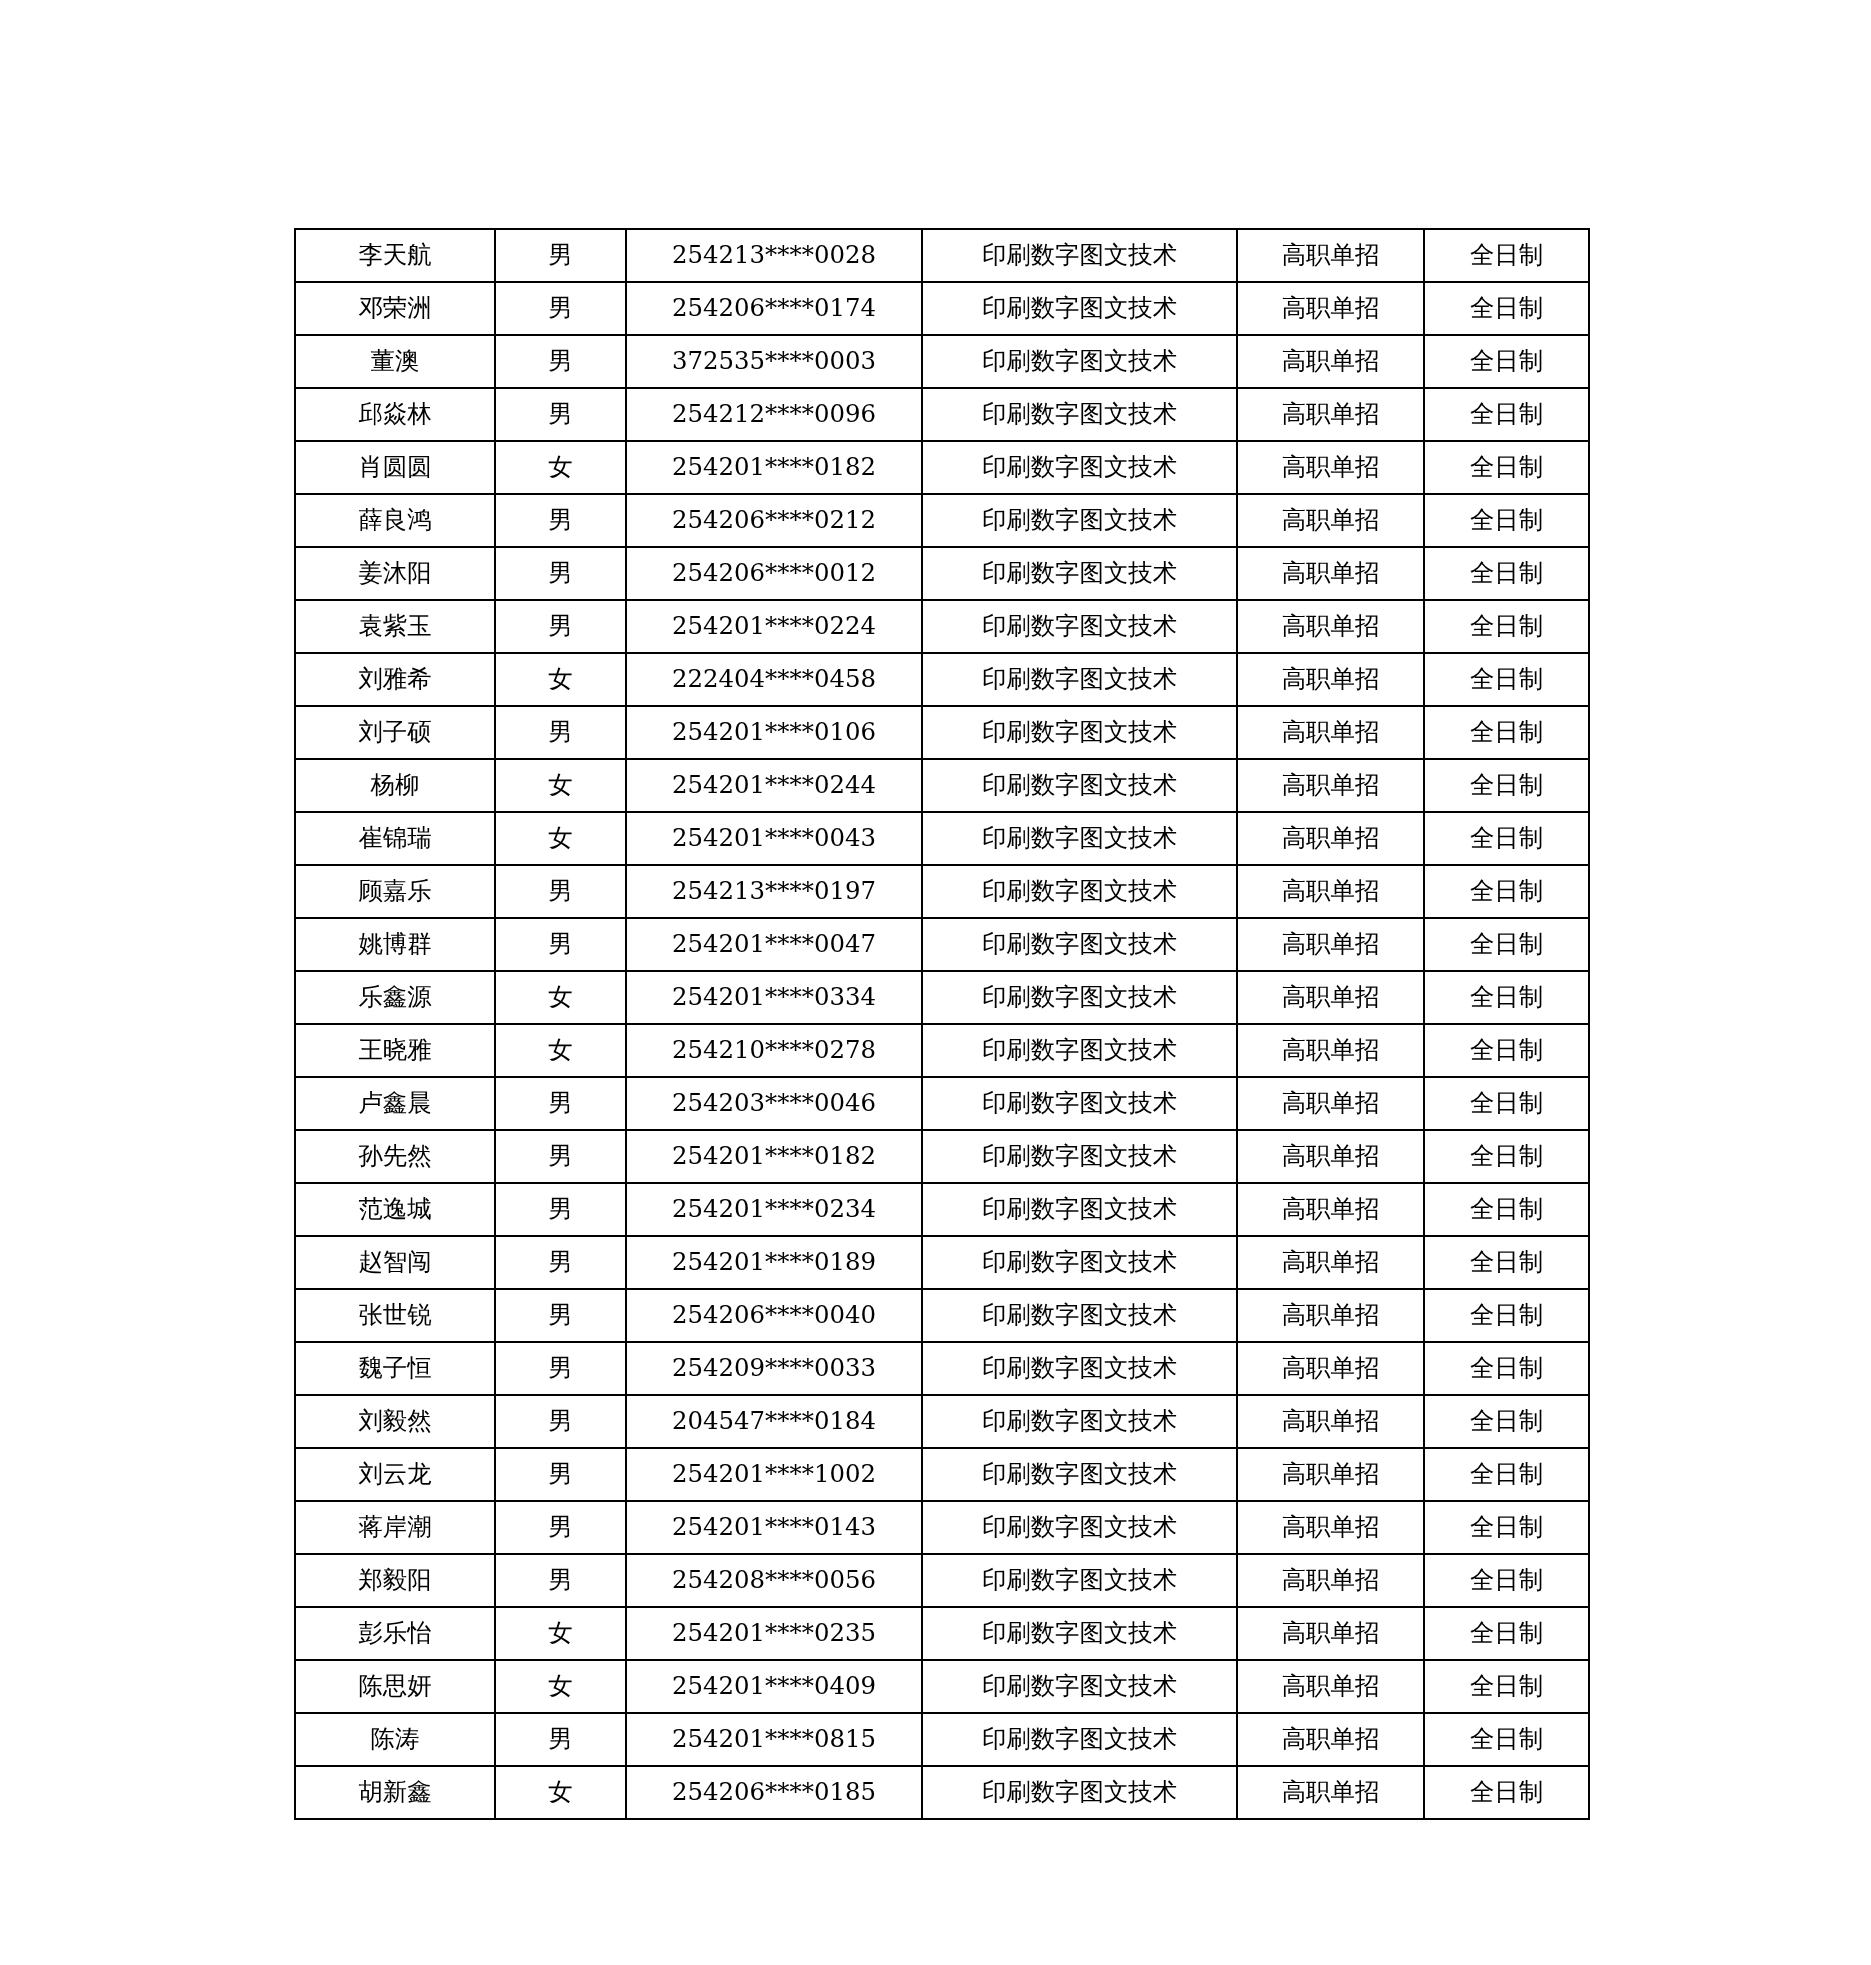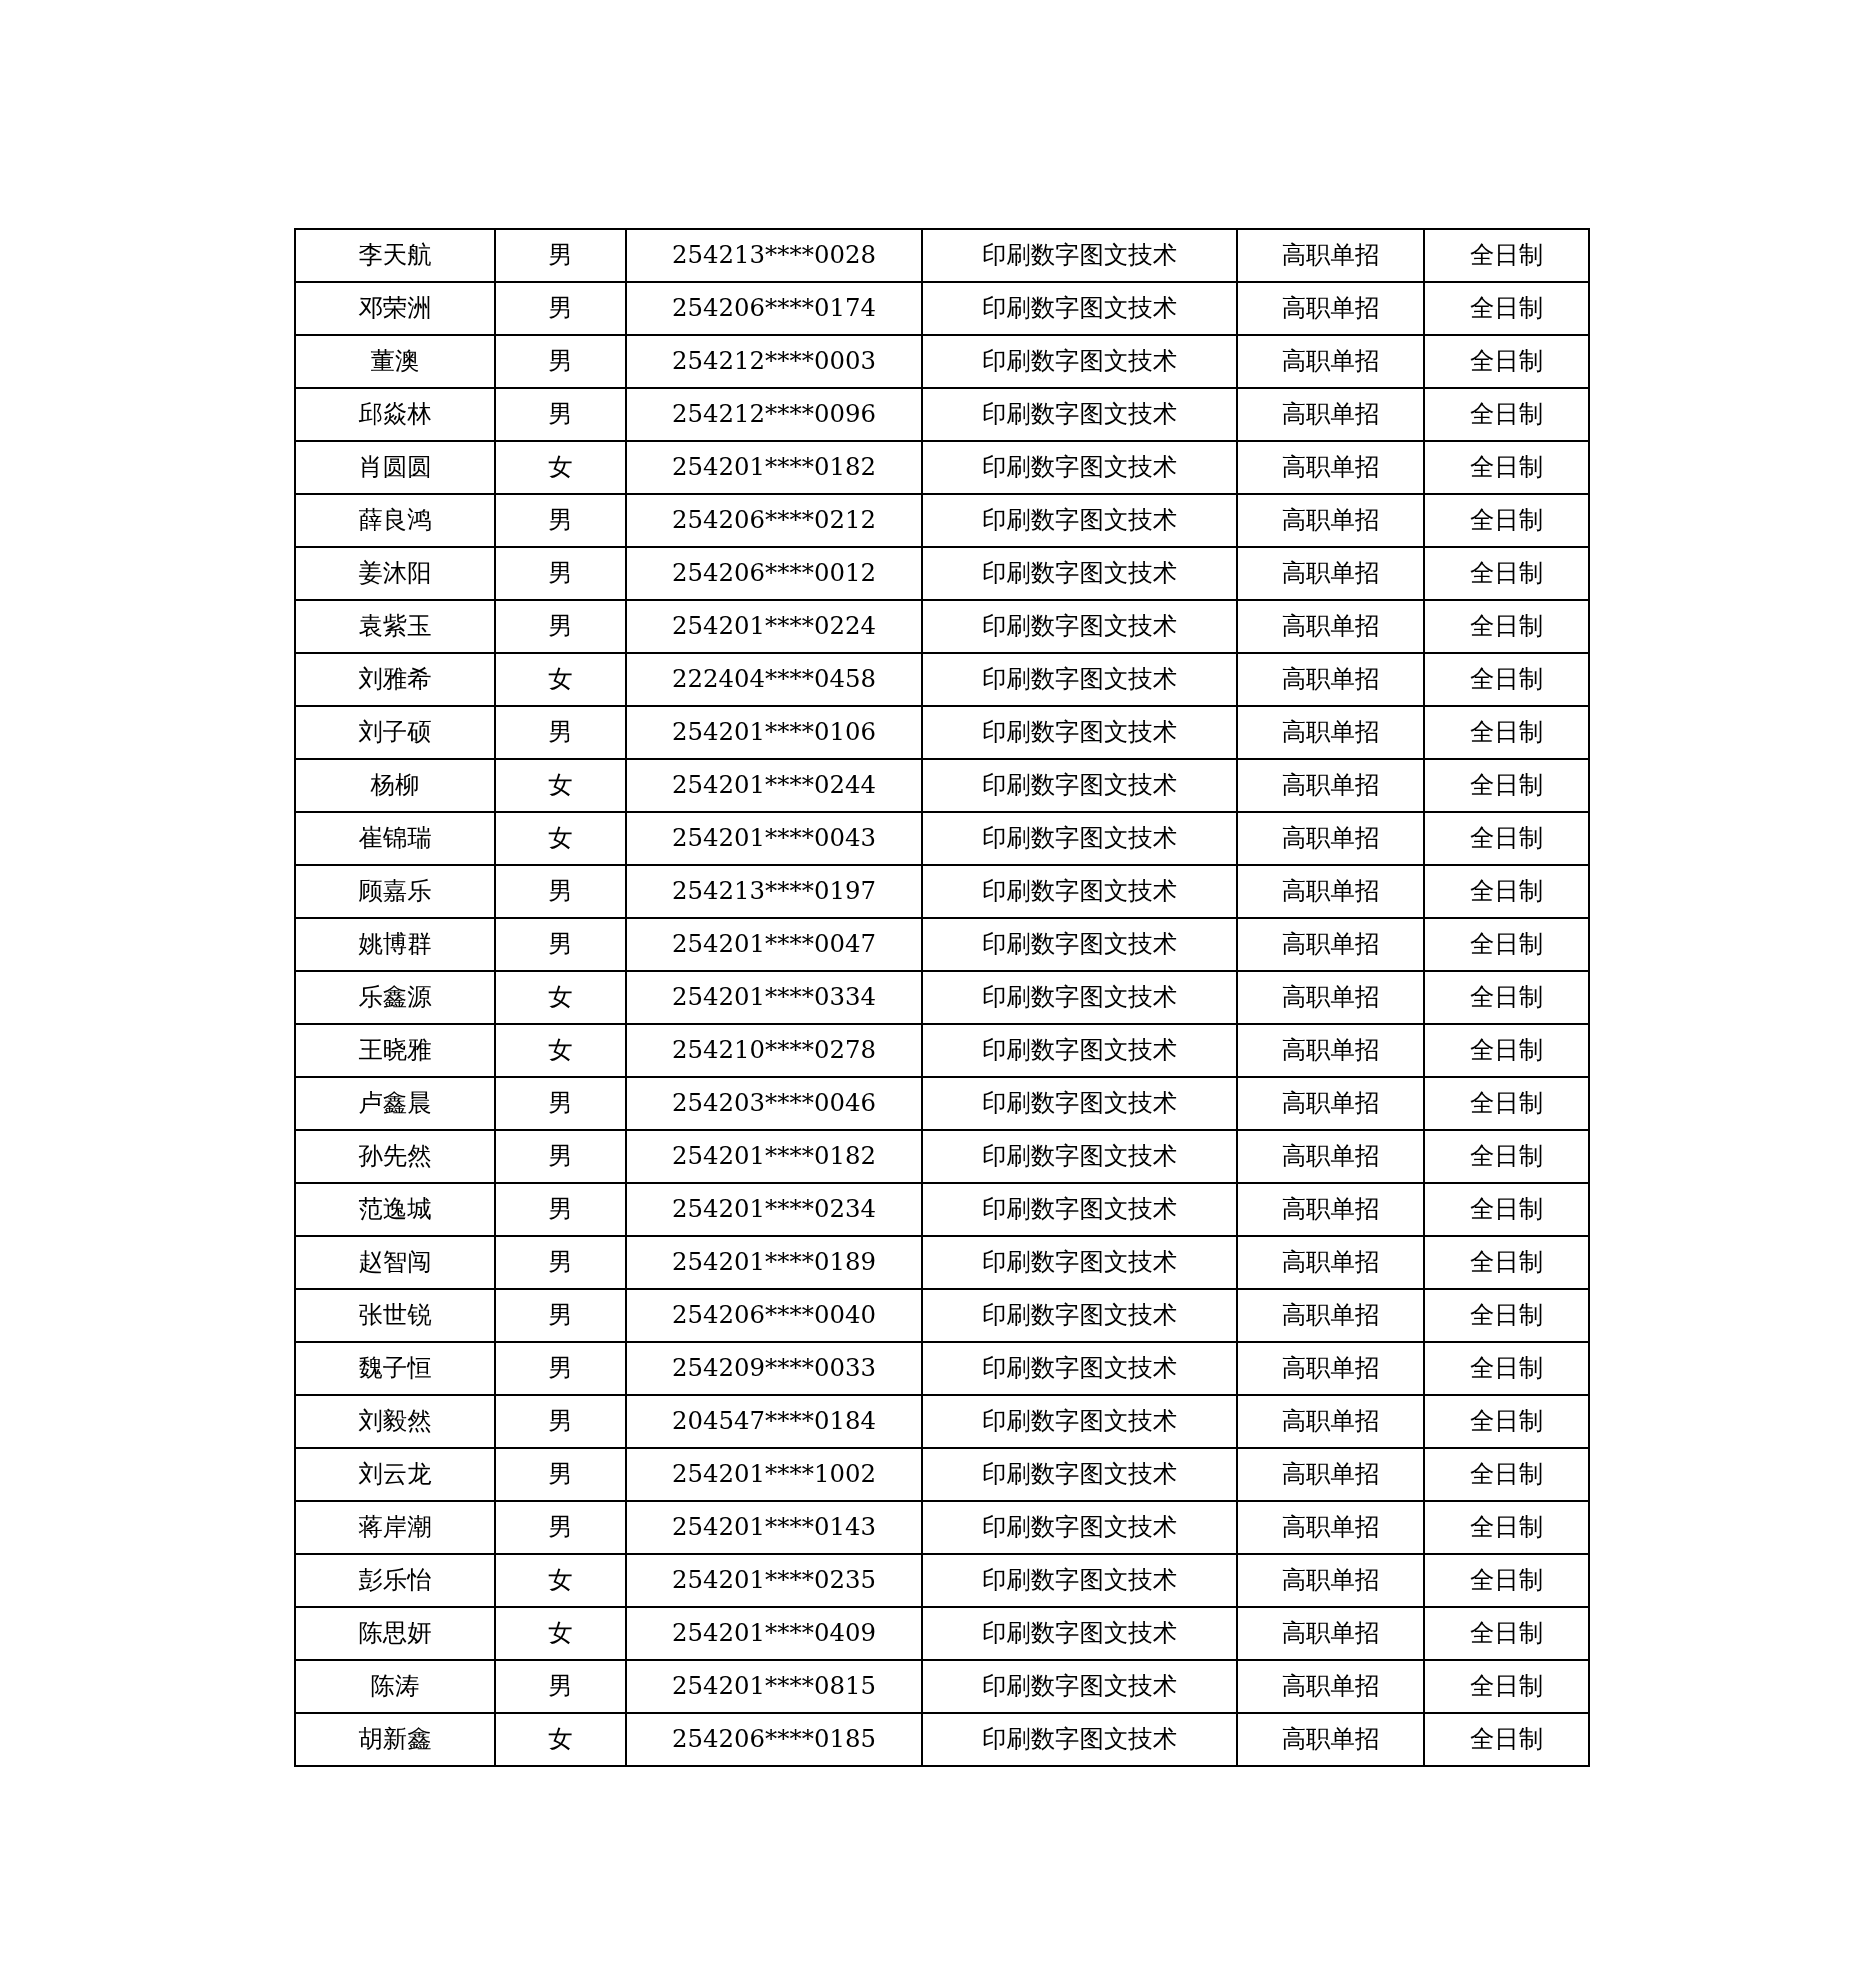--- a/index.html
+++ b/index.html
@@ -71,21 +71,21 @@
           <td>邓荣洲</td>
           <td>男</td>
           <td>254206****0174</td>
           <td>印刷数字图文技术</td>
           <td>高职单招</td>
           <td>全日制</td>
         </tr>
         <tr>
           <td>董澳</td>
           <td>男</td>
-          <td>254212****0003</td>
+          <td>372535****0003</td>
           <td>印刷数字图文技术</td>
           <td>高职单招</td>
           <td>全日制</td>
         </tr>
         <tr>
           <td>邱焱林</td>
           <td>男</td>
           <td>254212****0096</td>
           <td>印刷数字图文技术</td>
           <td>高职单招</td>
@@ -248,20 +248,28 @@
           <td>男</td>
           <td>254201****1002</td>
           <td>印刷数字图文技术</td>
           <td>高职单招</td>
           <td>全日制</td>
         </tr>
         <tr>
           <td>蒋岸潮</td>
           <td>男</td>
           <td>254201****0143</td>
+          <td>印刷数字图文技术</td>
+          <td>高职单招</td>
+          <td>全日制</td>
+        </tr>
+        <tr>
+          <td>郑毅阳</td>
+          <td>男</td>
+          <td>254208****0056</td>
           <td>印刷数字图文技术</td>
           <td>高职单招</td>
           <td>全日制</td>
         </tr>
         <tr>
           <td>彭乐怡</td>
           <td>女</td>
           <td>254201****0235</td>
           <td>印刷数字图文技术</td>
           <td>高职单招</td>

